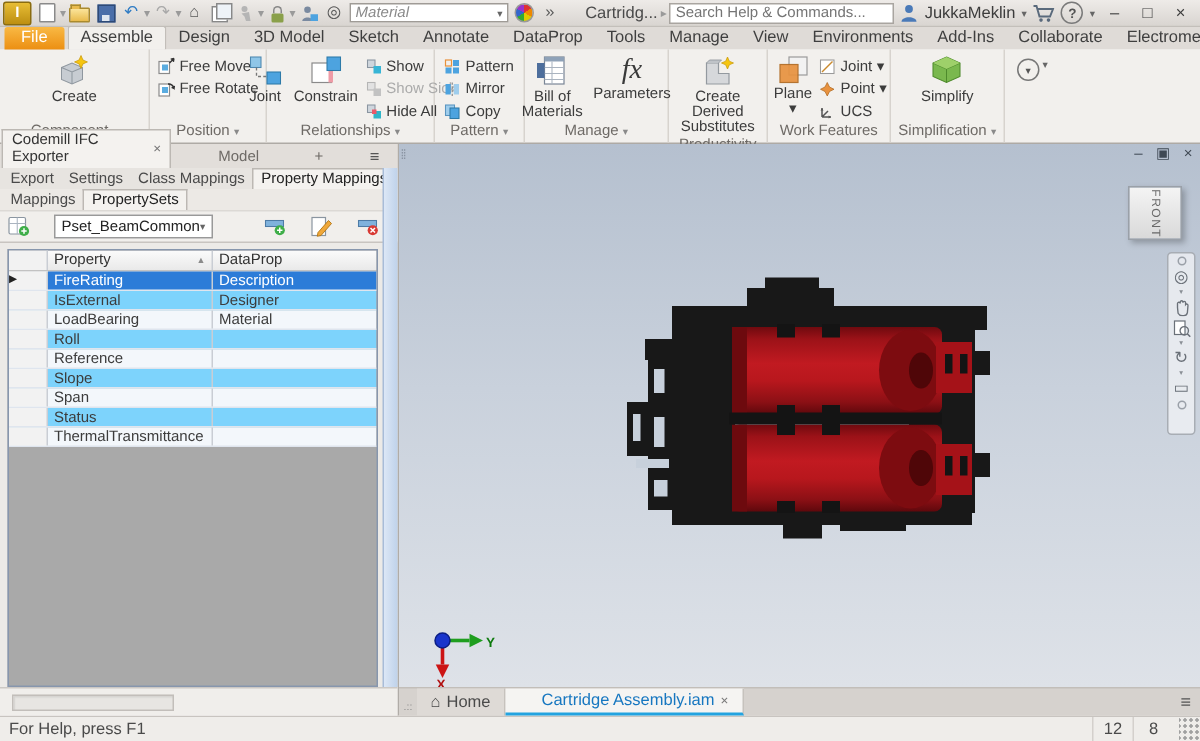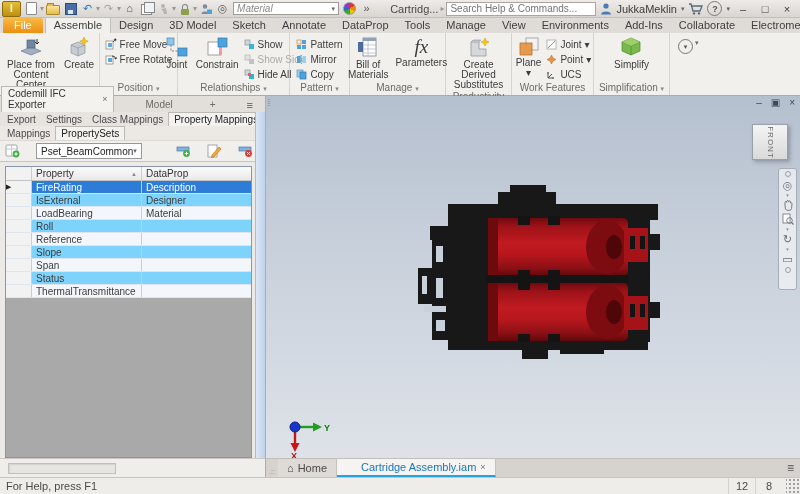--- a/index.html
+++ b/index.html
@@ -206,29 +206,20 @@
     <span class="rtab">Add-Ins</span>
     <span class="rtab">Collaborate</span>
     <span class="rtab">Electromechanical</span>
 
   </div>
 
   <div id="ribbon">
 
     <div class="rgroup" style="width:100px">
       <div class="rgc">
-        <div class="bigbtn">
-          <svg width="24" height="22" viewBox="0 0 24 22">
-              <path d="M2,15 L12,11 L22,15 L12,19 Z" fill="#9fb0c2" stroke="#6e8094" stroke-width=".7"></path>
-              <rect x="8" y="4" width="8" height="8" fill="#6f87a0" stroke="#4d6075" stroke-width=".7"></rect>
-              <path d="M18,3 v5 l-2,-2 m2,2 l2,-2" stroke="#333" stroke-width="1" fill="none"></path>
-            </svg>
-          <span>Place from</span>
-          <span>Content Center</span>
-        </div>
         <div class="bigbtn">
           <svg width="24" height="22" viewBox="0 0 24 22">
               <path d="M4,9 L11,6 L18,9 L18,17 L11,20 L4,17 Z" fill="#c7ccd2" stroke="#8f979f" stroke-width=".7"></path>
               <path d="M4,9 L11,12 L18,9 M11,12 L11,20" fill="none" stroke="#8f979f" stroke-width=".7"></path>
               <path d="M17,1 l1.3,3 3,1.3 -3,1.3 -1.3,3 -1.3,-3 -3,-1.3 3,-1.3 Z" fill="#f6c510" stroke="#c99a08" stroke-width=".5"></path>
             </svg>
           <span>Create</span>
         </div>
       </div>
       <div class="glabel"><span>Component</span> <span class="gcv">▾</span></div>

